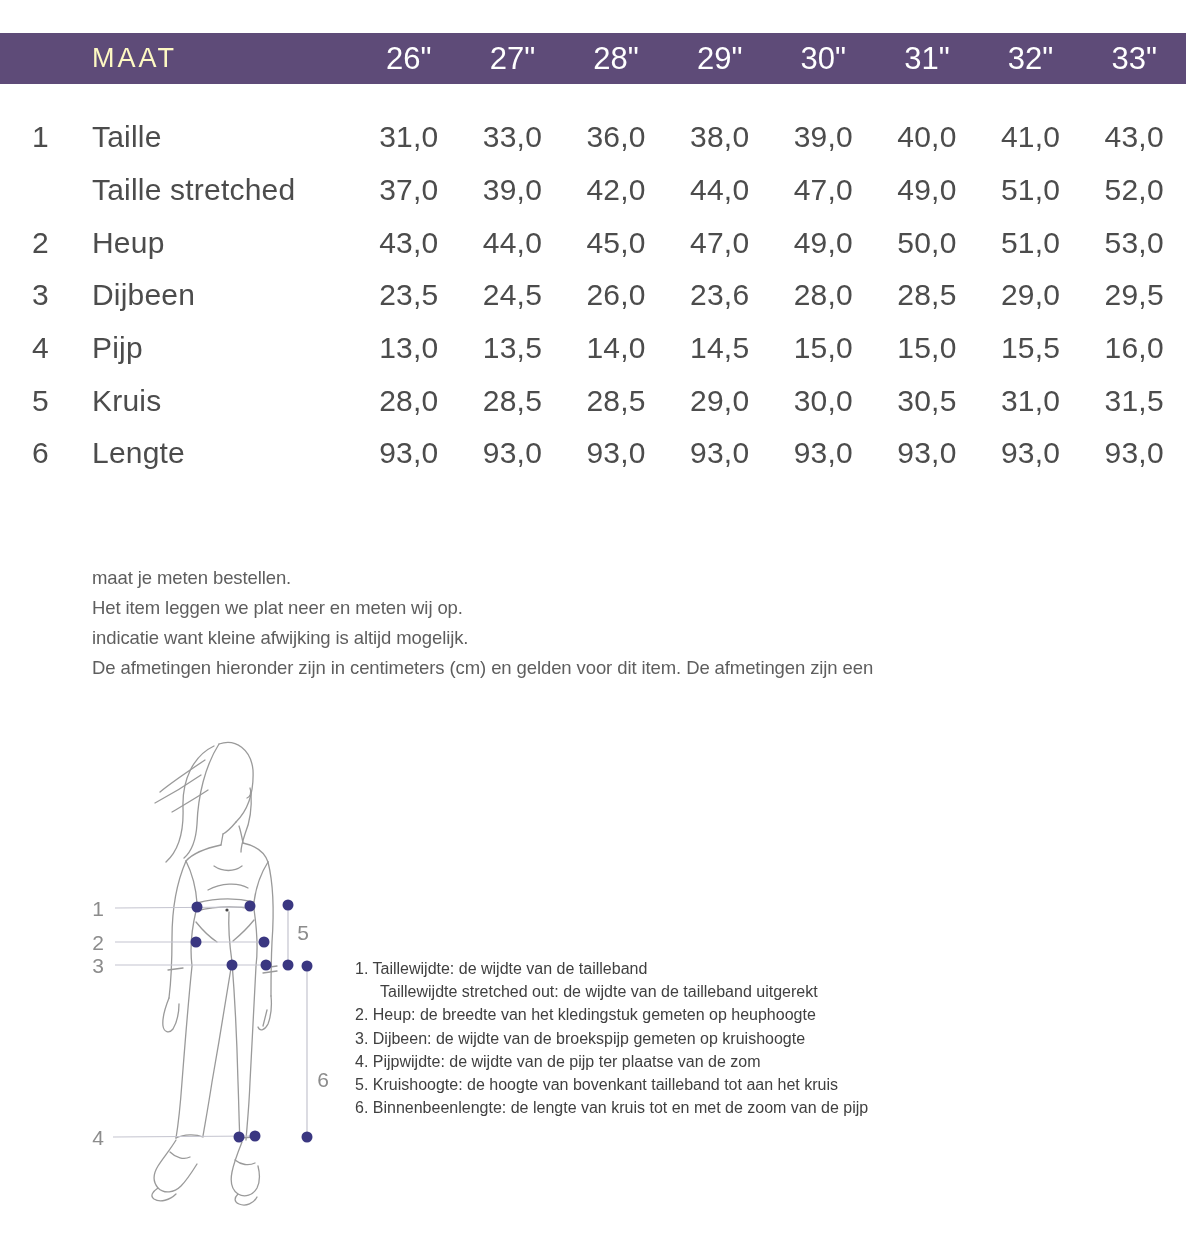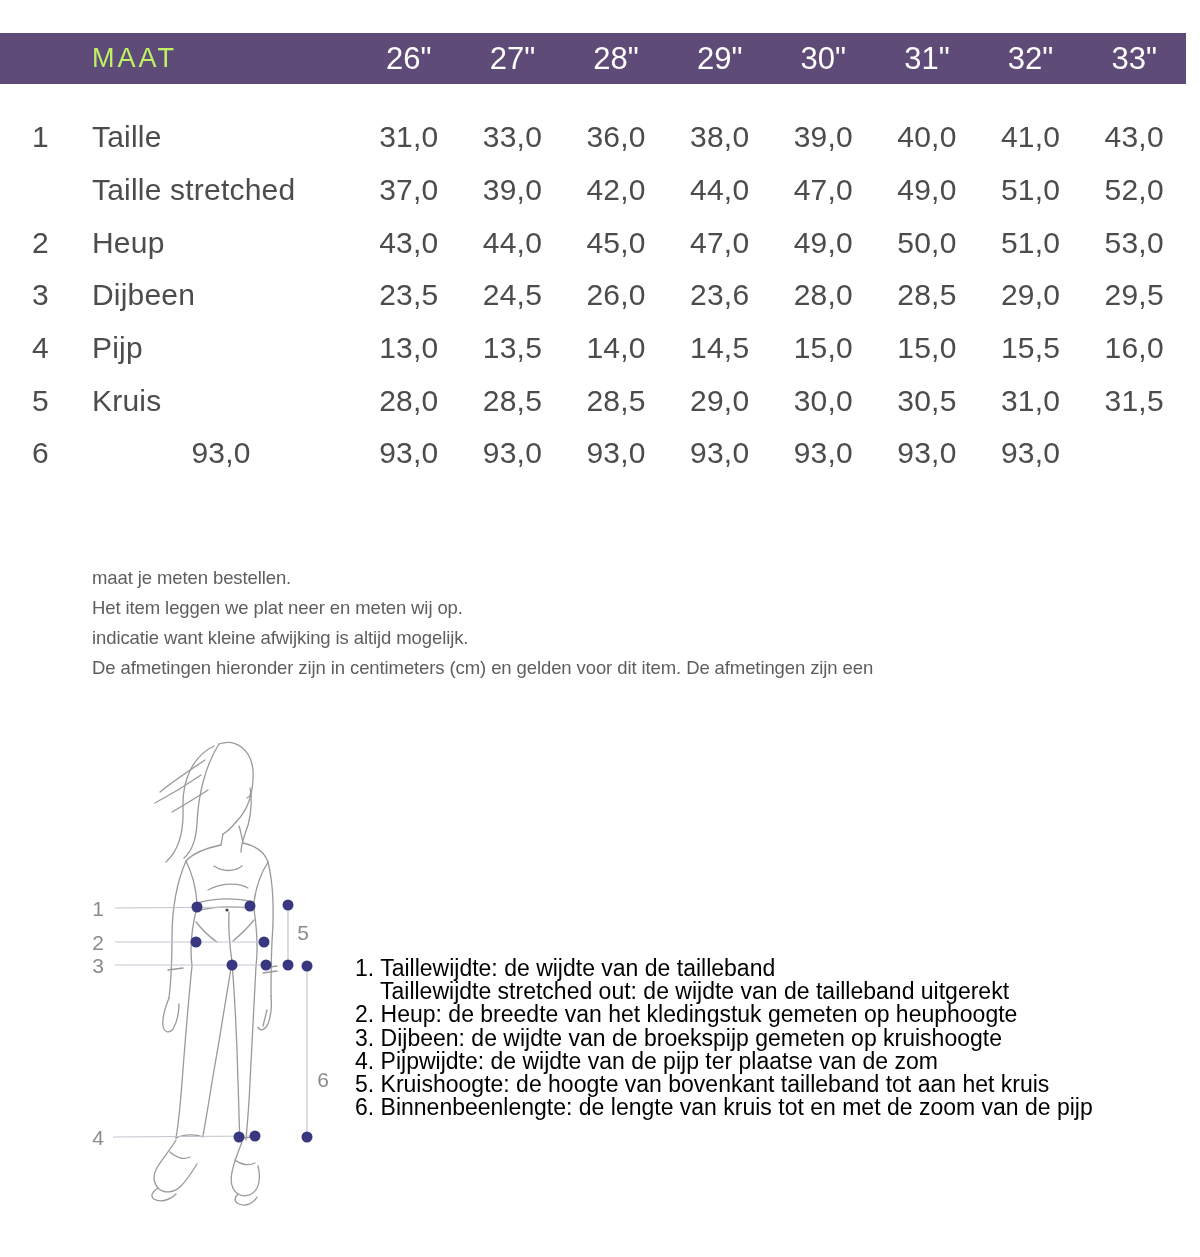--- a/index.html
+++ b/index.html
@@ -3,38 +3,38 @@
 <meta charset="utf-8">
 <style>
   html,body{margin:0;padding:0;background:#ffffff;}
   body{width:1200px;height:1257px;position:relative;overflow:hidden;
        font-family:"Liberation Sans","DejaVu Sans",sans-serif;}
 
   
   .size-header{position:absolute;left:0;top:33px;width:1186px;height:51px;
     background:#5e4b78;display:grid;grid-template-columns:85px 272px repeat(8,1fr);
     align-items:center;}
-  .size-header .maat{grid-column:2;color:#bef264;font-size:27px;font-weight:300;
+  .size-header .maat{grid-column:2;color:#fef9c3;font-size:27px;font-weight:300;
     letter-spacing:3px;padding-left:7px;}
   .size-header .size{color:#ffffff;font-size:31px;font-weight:500;text-align:center;}
 
   
   .size-table{position:absolute;left:0;top:111px;width:1186px;color:#4c4c4c;}
   .tr{height:52.7px;display:grid;grid-template-columns:85px 272px repeat(8,1fr);
     align-items:center;font-size:30px;font-weight:300;letter-spacing:.2px;}
   .c-num{padding-left:32px;}
   .c-label{padding-left:7px;}
   .c-val{text-align:center;}
 
   
   .note{position:absolute;left:92px;top:563px;color:#5e5e5e;font-size:18.5px;
     font-weight:300;line-height:30px;letter-spacing:-.1px;white-space:nowrap;}
 
   
-  .legend{position:absolute;left:355px;top:957px;color:#000000;font-size:23px;
+  .legend{position:absolute;left:355px;top:957px;color:#404040;font-size:16px;
     line-height:23.2px;white-space:nowrap;}
   .legend .indent{padding-left:25px;}
 
   
   .figure-svg{position:absolute;left:85px;top:730px;width:265px;height:505px;}
   .sketch{fill:none;stroke:#9a9a9a;stroke-width:1.3;stroke-linecap:round;}
   .ann-line{stroke:#c4c4cf;stroke-width:1.2;}
   .dot{fill:#3a3781;}
   .fig-label{fill:#8c8c8c;font-size:21px;font-weight:300;
     font-family:"Liberation Sans","DejaVu Sans",sans-serif;}
@@ -122,20 +122,21 @@
       <span class="c-val">28,5</span>
       <span class="c-val">28,5</span>
       <span class="c-val">29,0</span>
       <span class="c-val">30,0</span>
       <span class="c-val">30,5</span>
       <span class="c-val">31,0</span>
       <span class="c-val">31,5</span>
     </div>
     <div class="tr">
       <span class="c-num">6</span>
+      <span class="c-label">Lengte</span>
       <span class="c-val">93,0</span>
       <span class="c-val">93,0</span>
       <span class="c-val">93,0</span>
       <span class="c-val">93,0</span>
       <span class="c-val">93,0</span>
       <span class="c-val">93,0</span>
       <span class="c-val">93,0</span>
       <span class="c-val">93,0</span>
     </div>
   </div>

